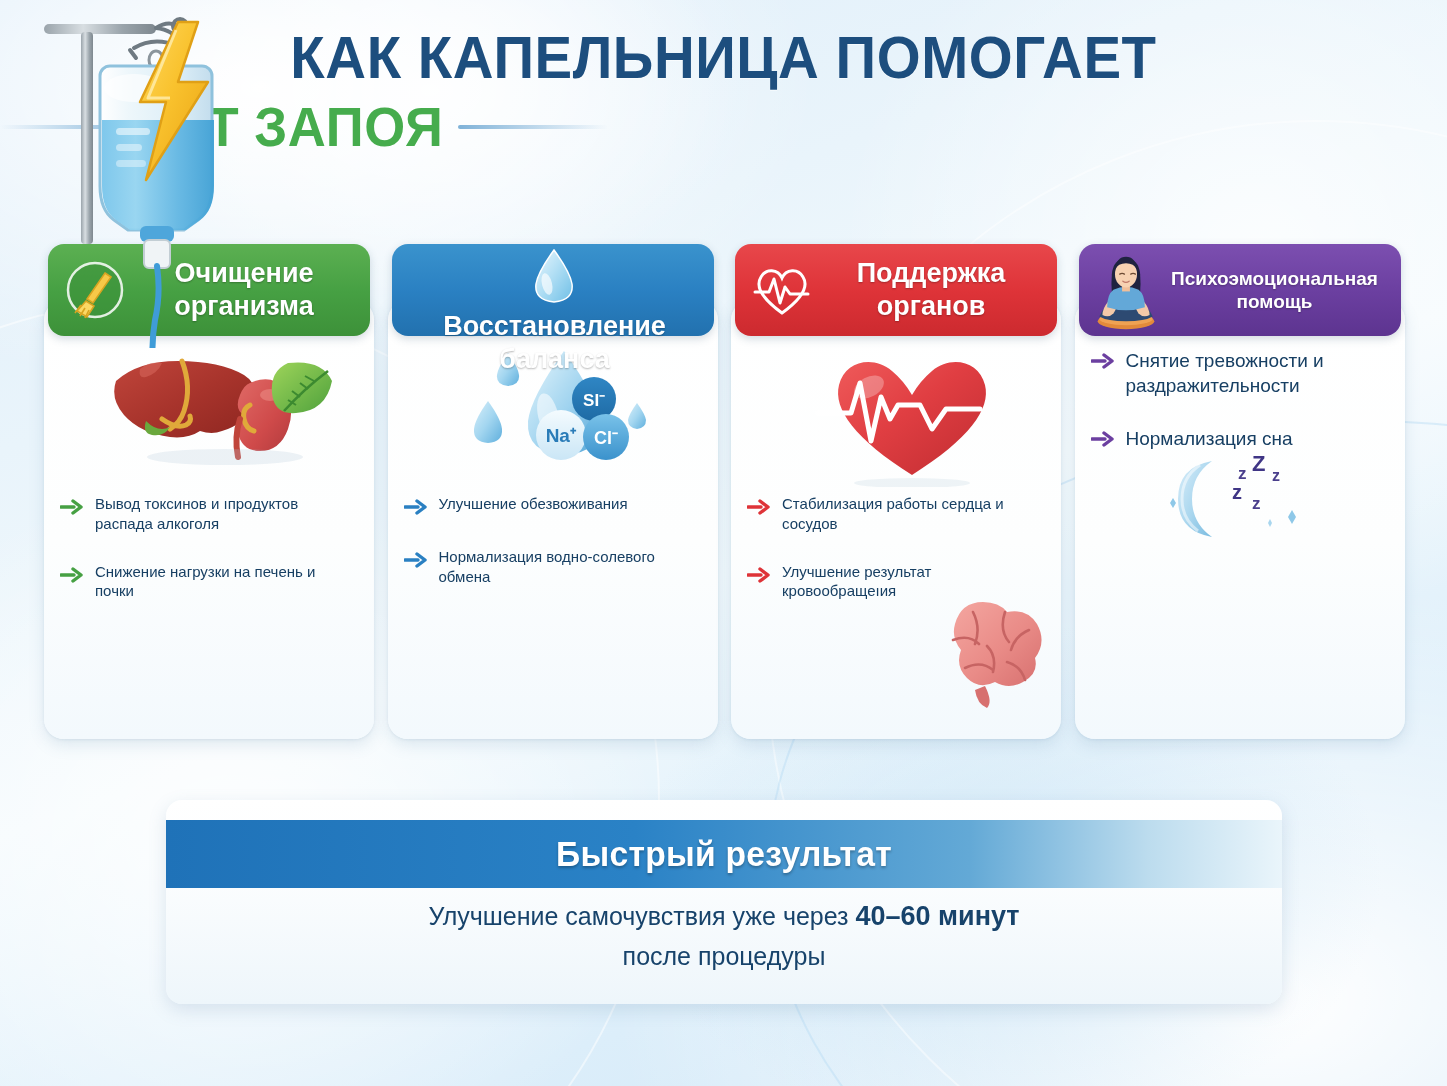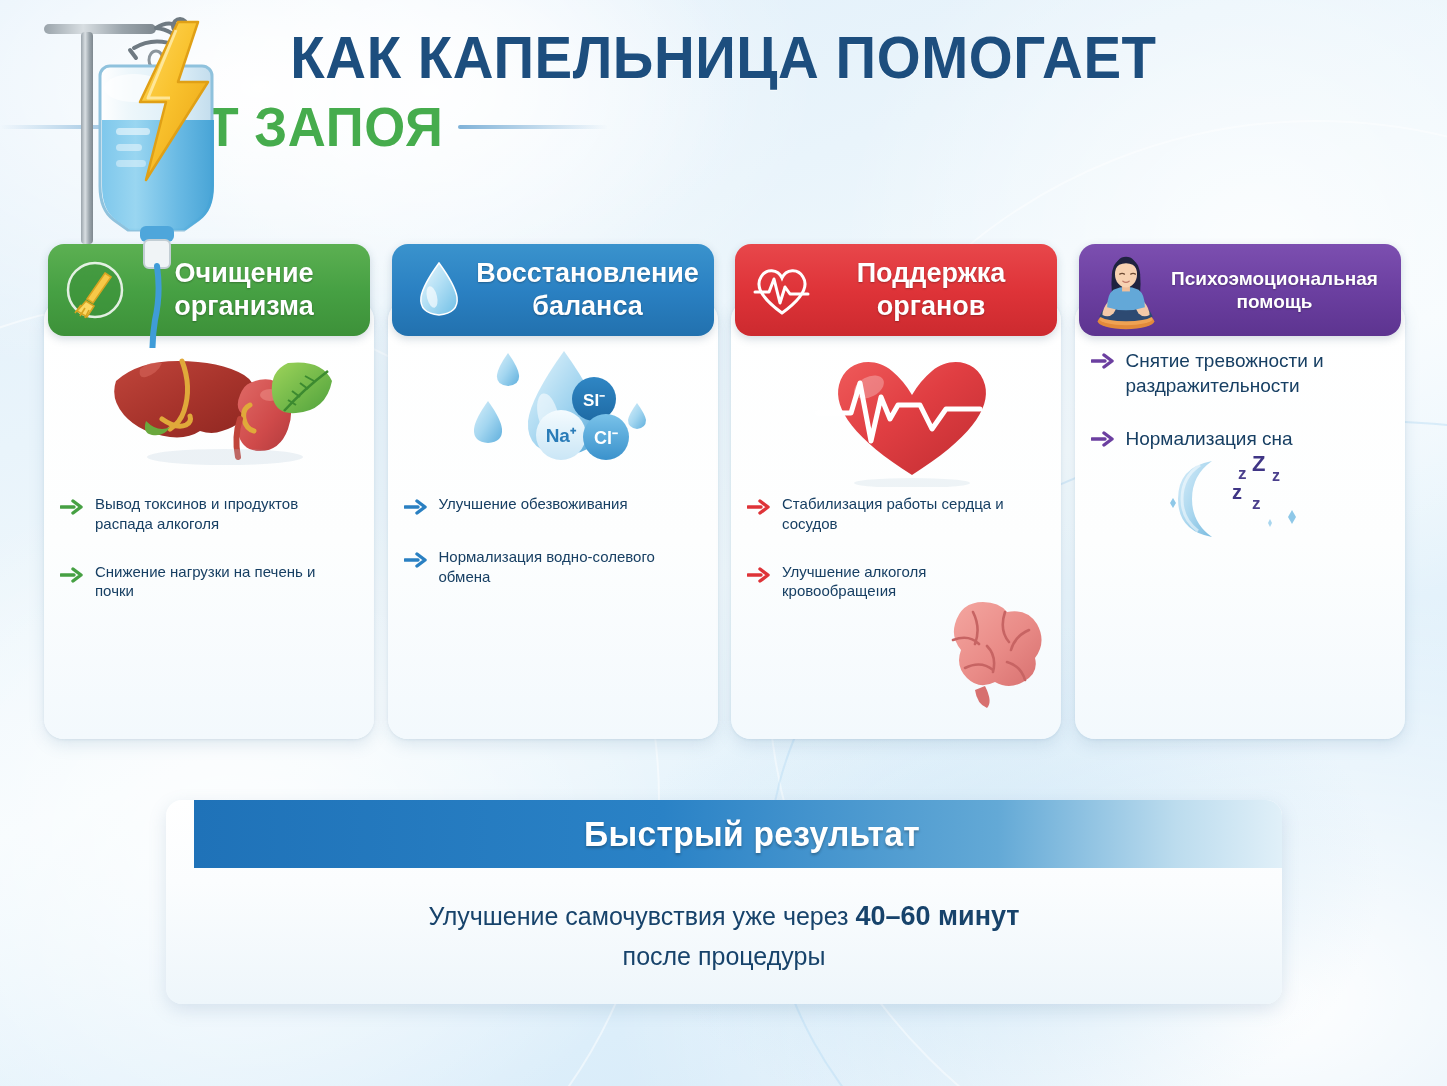--- a/index.html
+++ b/index.html
@@ -138,21 +138,21 @@
     text-align: center;
     color: #fff;
     font-size: 27px;
     font-weight: bold;
     line-height: 1.22;
     text-shadow: 0 1px 2px rgba(0,0,0,.28);
     padding-left: 2px;
   }
 
   .head-green  { background: linear-gradient(180deg, #5cb052 0%, #46a043 52%, #3d9139 100%); }
-  .head-blue   { background: linear-gradient(180deg, #3a93cd 0%, #2a80c2 52%, #2271ae 100%); }
+  .head-blue   { background: linear-gradient(180deg, #3a93cd 0%, #2a80c2 52%, #2271ae 100%); flex-direction: column; }
   .head-red    { background: linear-gradient(180deg, #e8474b 0%, #de3338 52%, #cc2a2f 100%); }
   .head-purple { background: linear-gradient(180deg, #7c4fb0 0%, #6b3fa0 52%, #5d3490 100%); }
 
   .card-art {
     position: absolute;
     left: 16px; top: 96px;
     width: 330px;
     height: 150px;
     display: flex;
     align-items: center;
@@ -209,28 +209,27 @@
     width: 1116px;
     height: 204px;
     background: linear-gradient(180deg, #ffffff 0%, #fbfdfe 40%, #eef6fb 100%);
     border-radius: 16px;
     box-shadow: 0 6px 18px rgba(90,130,165,.18);
     z-index: 4;
     overflow: hidden;
   }
   .banner-strip {
     position: absolute;
-    left: 0; top: 0;
+    left: 0; top: 20px;
     width: 1116px;
     height: 68px;
     background: linear-gradient(90deg, #1f72b8 0%, #2a82c6 42%, #63a9d6 72%, #bcdcee 88%, #eaf5fb 100%);
     display: flex;
     align-items: center;
     justify-content: center;
-    margin-left: 28px;
   }
   .banner-strip .bstitle {
     color: #fff;
     font-family: "Liberation Sans Narrow", "Liberation Sans", sans-serif;
     font-size: 35px;
     font-weight: bold;
     letter-spacing: .3px;
     text-shadow: 0 2px 3px rgba(0,0,0,.28);
     transform: scaleX(.96);
   }
@@ -549,21 +548,21 @@
             </svg>
         </span>
         <span class="btext">Стабилизация работы сердца и сосудов</span>
       </div>
       <div class="bullet">
         <span class="arrow">
           <svg width="24" height="16" viewBox="0 0 24 16">
               <path d="M1 8 h13 M13 2 l8 6 -8 6" stroke="#de3338" stroke-width="3.4" fill="none" stroke-linecap="round" stroke-linejoin="round"></path>
             </svg>
         </span>
-        <span class="btext">Улучшение алкоголя кровообращеıия</span>
+        <span class="btext">Улучшение результат кровообращеıия</span>
       </div>
     </div>
   </div>
 
   <div class="card card4">
     <div class="card-body"></div>
 
     <div class="card-head head-purple">
       <div class="head-icon">
         <svg width="84" height="96" viewBox="0 0 84 96" style="margin-top:6px">

